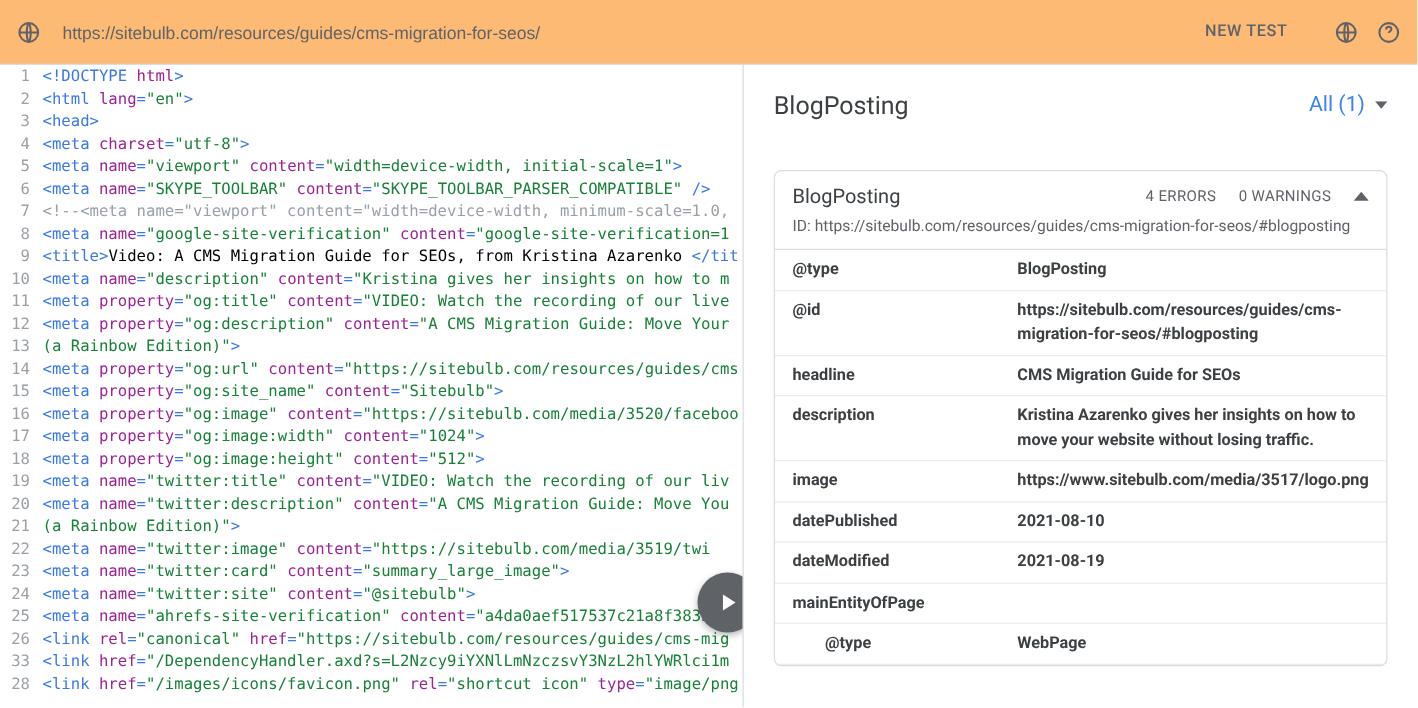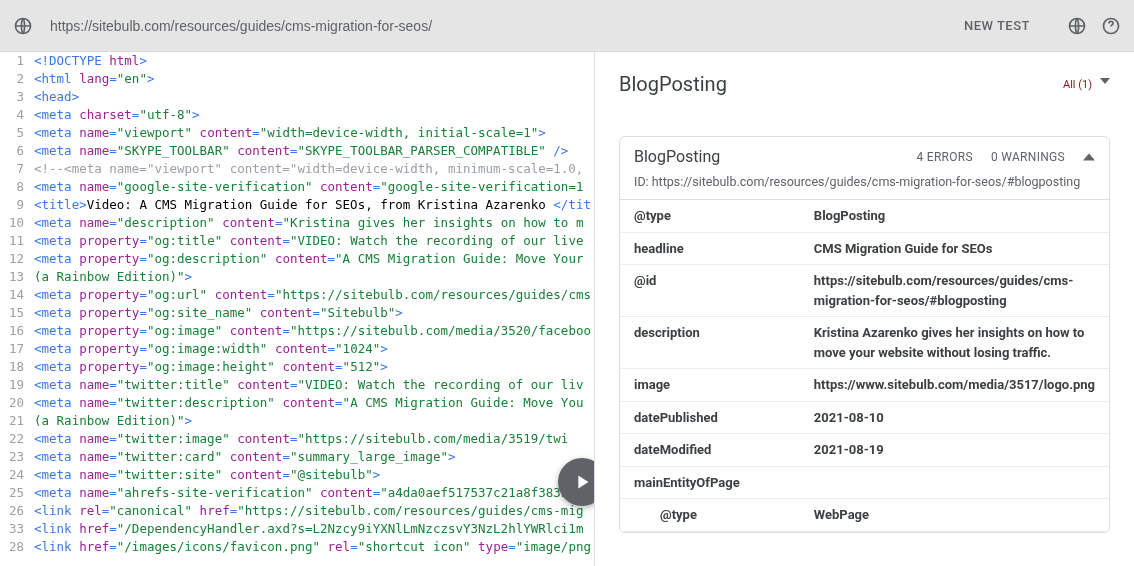--- a/index.html
+++ b/index.html
@@ -12,21 +12,21 @@
     height: 566px;
     overflow: hidden;
   }
   .topbar {
     height: 52px;
     border-bottom: 1px solid #dadce0;
     display: flex;
     align-items: center;
     padding: 0 12px;
     gap: 12px;
-    background: #e5e5e5;
+    background: #fdba74;
   }
   .globe-icon, .help-icon {
     width: 22px; height: 22px;
     display: flex; align-items: center; justify-content: center;
     color: #5f6368;
   }
   .url-input {
     flex: 1;
     border: none;
     background: transparent;
@@ -103,22 +103,22 @@
     justify-content: space-between;
     align-items: center;
     margin-bottom: 40px;
   }
   .insp-title {
     font-size: 20px;
     font-weight: 400;
     color: #3c4043;
   }
   .insp-filter {
-    display: flex; gap: 8px;
-    color: #7f1d1d; font-size: 11px;
+    display: flex; align-items: center; gap: 8px;
+    color: #3b82f6; font-size: 17px;
     cursor: pointer;
   }
   .card {
     border: 1px solid #dadce0;
     border-radius: 6px;
     overflow: hidden;
   }
   .card-head {
     padding: 10px 14px 6px 14px;
     display: flex;
@@ -234,26 +234,26 @@
         </span>
       </div>
       <div class="card-id">ID: https://sitebulb.com/resources/guides/cms-migration-for-seos/#blogposting</div>
       <table class="props">
         <tbody id="props-body">
             <tr>
               <td class="key">@type</td>
               <td class="val">BlogPosting</td>
             </tr>
             <tr>
+              <td class="key">@id</td>
+              <td class="val">https://sitebulb.com/resources/guides/cms-migration-for-seos/#blogposting</td>
+            </tr>
+            <tr>
               <td class="key">headline</td>
               <td class="val">CMS Migration Guide for SEOs</td>
-            </tr>
-            <tr>
-              <td class="key">@id</td>
-              <td class="val">https://sitebulb.com/resources/guides/cms-migration-for-seos/#blogposting</td>
             </tr>
             <tr>
               <td class="key">description</td>
               <td class="val">Kristina Azarenko gives her insights on how to move your website without losing traffic.</td>
             </tr>
             <tr>
               <td class="key">image</td>
               <td class="val">https://www.sitebulb.com/media/3517/logo.png</td>
             </tr>
             <tr>

